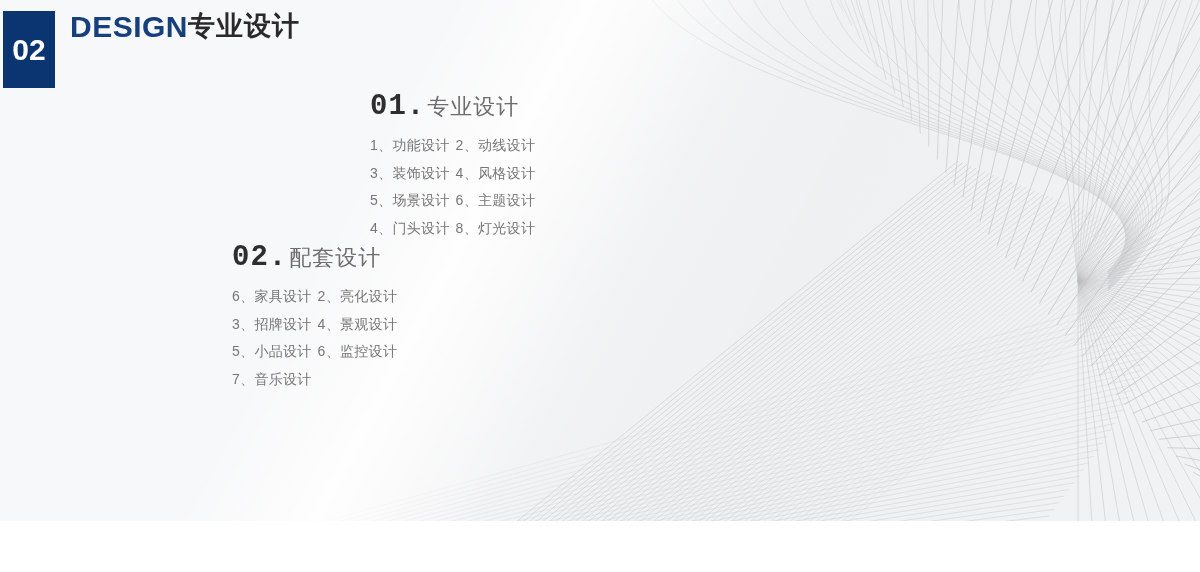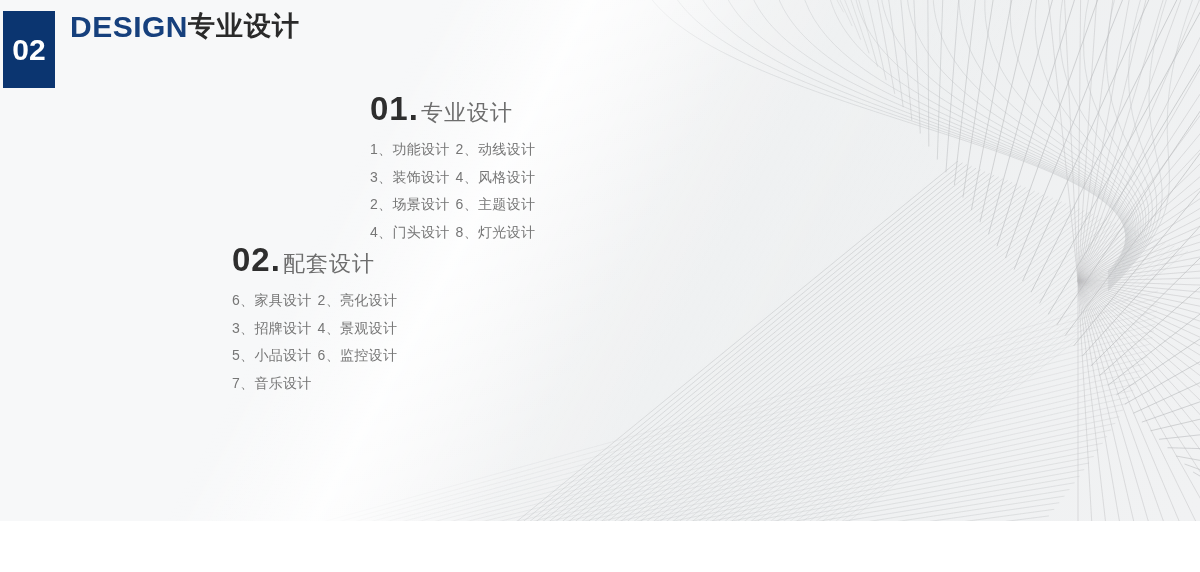--- a/index.html
+++ b/index.html
@@ -92,23 +92,24 @@
 
   
   .section { position: absolute; }
   .sec-title {
     white-space: nowrap;
     line-height: 1;
     margin-bottom: 14px;
   }
   .sec-num {
     color: #2e2e2e;
-    font-size: 33px;
+    font-size: 29px;
     font-weight: 700;
     letter-spacing: 1px;
+    font-family: Liberation Mono, monospace;
   }
   .sec-name {
     color: #6d6d6d;
     font-size: 22px;
     font-weight: 400;
     letter-spacing: 1px;
     margin-left: 2px;
   }
   .sec-list {
     display: grid;
@@ -425,21 +426,21 @@
 
   <div class="section" id="section-01">
     <div class="sec-title">
       <span class="sec-num">01.</span><span class="sec-name">专业设计</span>
     </div>
     <div class="sec-list">
       <div class="sec-item">1、功能设计</div>
       <div class="sec-item">2、动线设计</div>
       <div class="sec-item">3、装饰设计</div>
       <div class="sec-item">4、风格设计</div>
-      <div class="sec-item">2、场景设计</div>
+      <div class="sec-item">5、场景设计</div>
       <div class="sec-item">6、主题设计</div>
       <div class="sec-item">4、门头设计</div>
       <div class="sec-item">8、灯光设计</div>
     </div>
   </div>
 
   <div class="section" id="section-02">
     <div class="sec-title">
       <span class="sec-num">02.</span><span class="sec-name">配套设计</span>
     </div>

